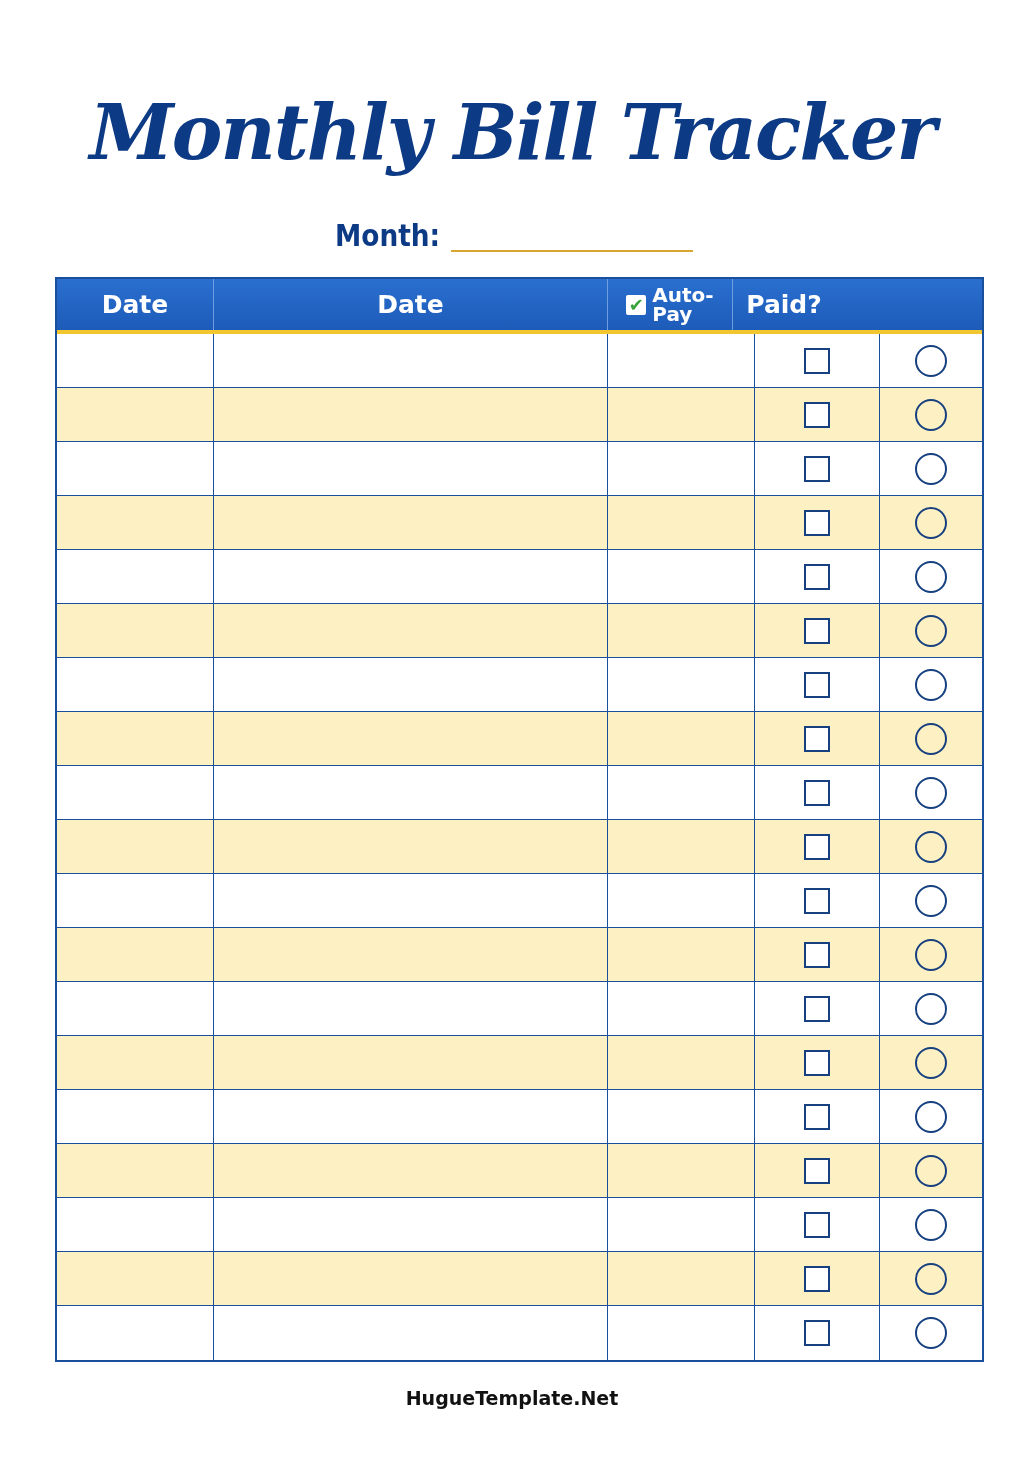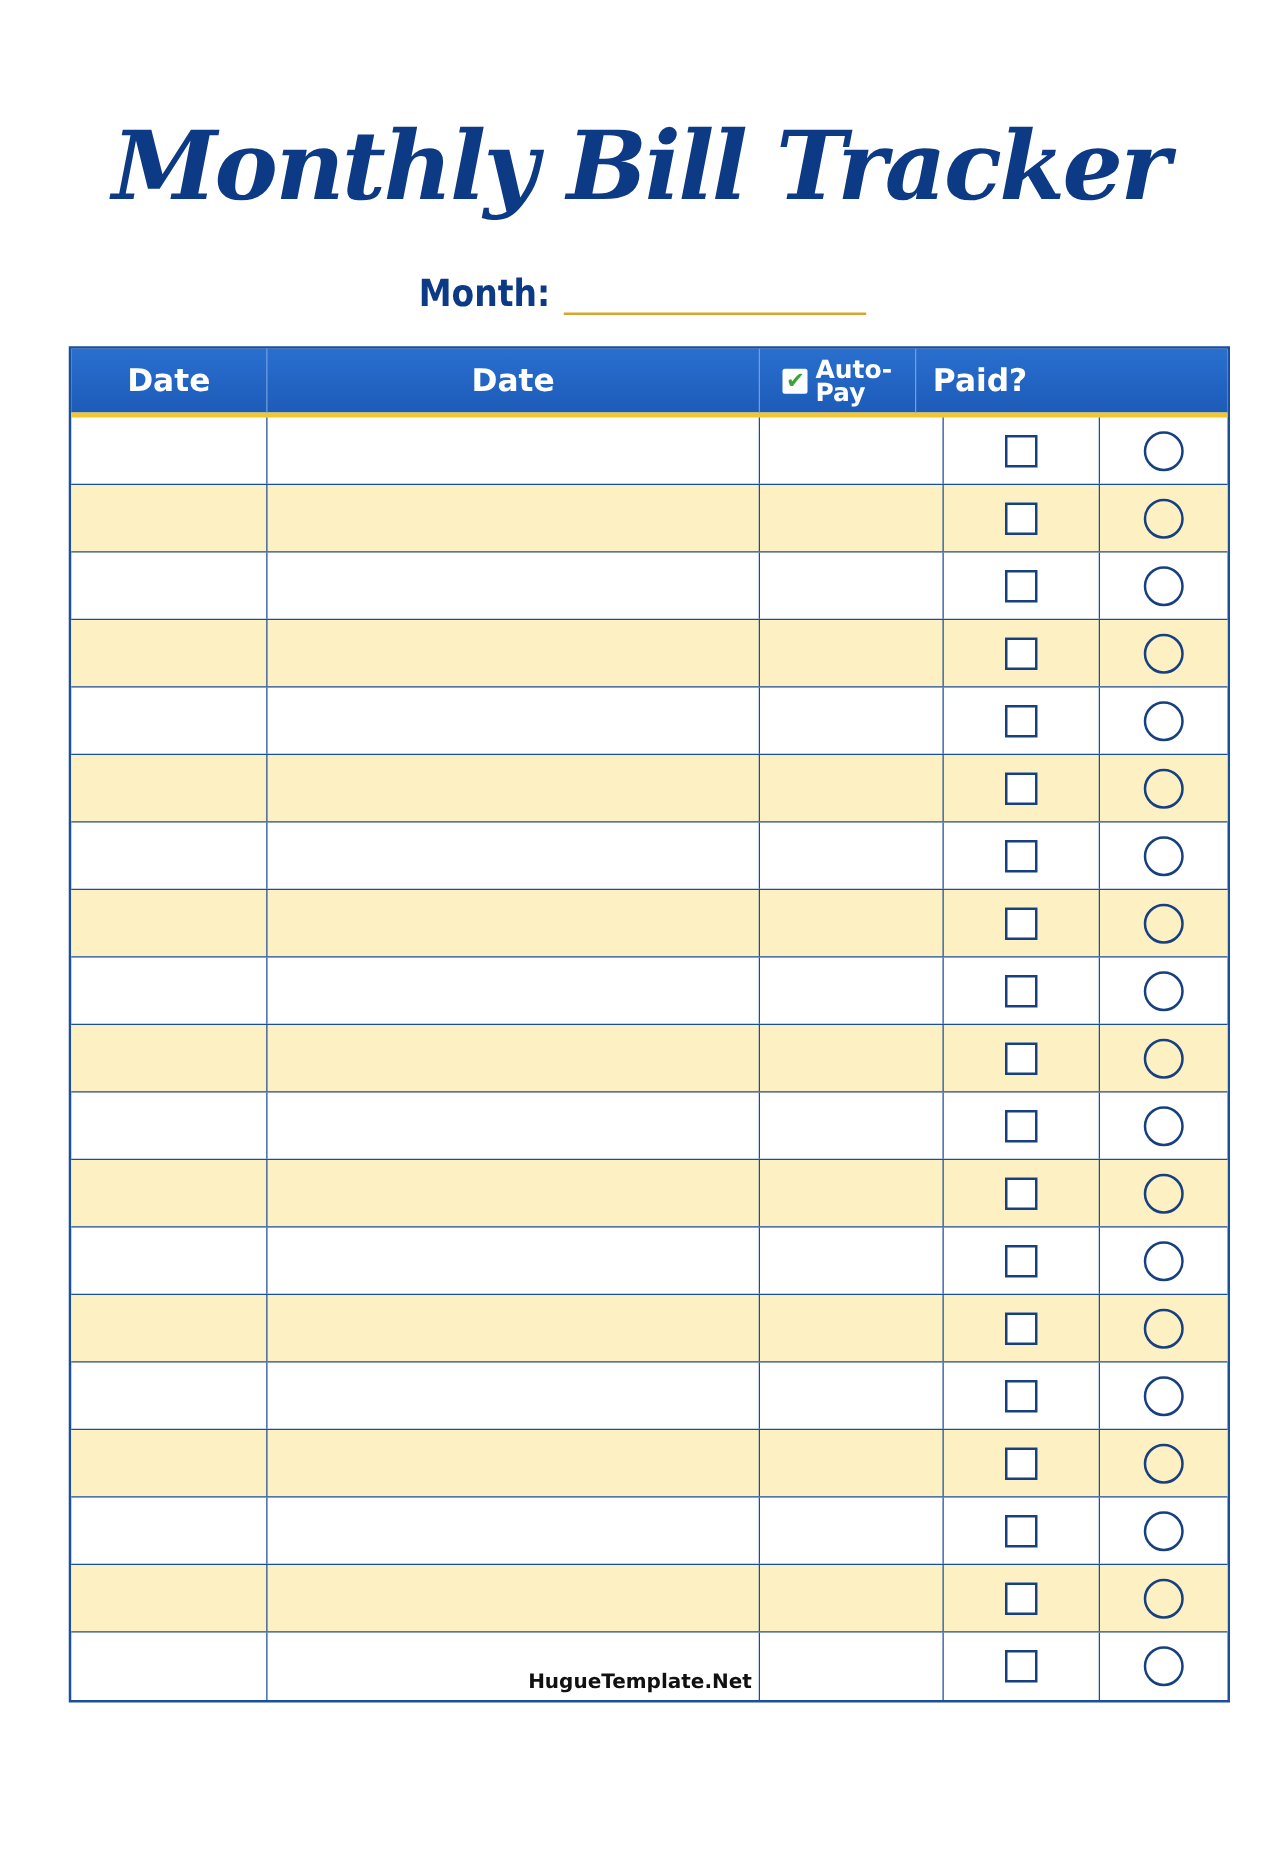--- a/index.html
+++ b/index.html
@@ -16,21 +16,21 @@
   .autopay{flex-direction:row;gap:6px;}
   .chk{width:20px;height:20px;background:#fff;border-radius:2px;display:inline-flex;align-items:center;justify-content:center;color:#3aa33a;font-size:18px;}
   .ap-text{font-size:20px;line-height:19px;text-align:left;display:flex;flex-direction:column;}
   .row{display:flex;height:54px;border-bottom:1.5px solid #1a4f9c;box-sizing:border-box;}
   .row:last-child{border-bottom:none;}
   .row.alt{background:#fdf0c2;}
   .row div{border-right:1.5px solid #1a4f9c;box-sizing:border-box;display:flex;align-items:center;justify-content:center;}
   .row div:last-child{border-right:none;}
   .box{width:26px;height:26px;border:2.5px solid #16407f;background:#fff;box-sizing:border-box;}
   .circ{width:32px;height:32px;border:2px solid #16407f;border-radius:50%;box-sizing:border-box;}
-  .footer{position:absolute;left:0;right:0;top:1335px;text-align:center;font-family:"DejaVu Sans",sans-serif;font-weight:bold;font-size:16px;color:#111;}
+  .footer{position:absolute;left:0;right:0;top:1387px;text-align:center;font-family:"DejaVu Sans",sans-serif;font-weight:bold;font-size:19px;color:#111;}
 </style>
 </head>
 <body>
 
 <div class="title">Monthly Bill Tracker</div>
 
 <div class="month">
   <span class="month-label">Month:</span>
   <span class="month-line"></span>
 </div>

